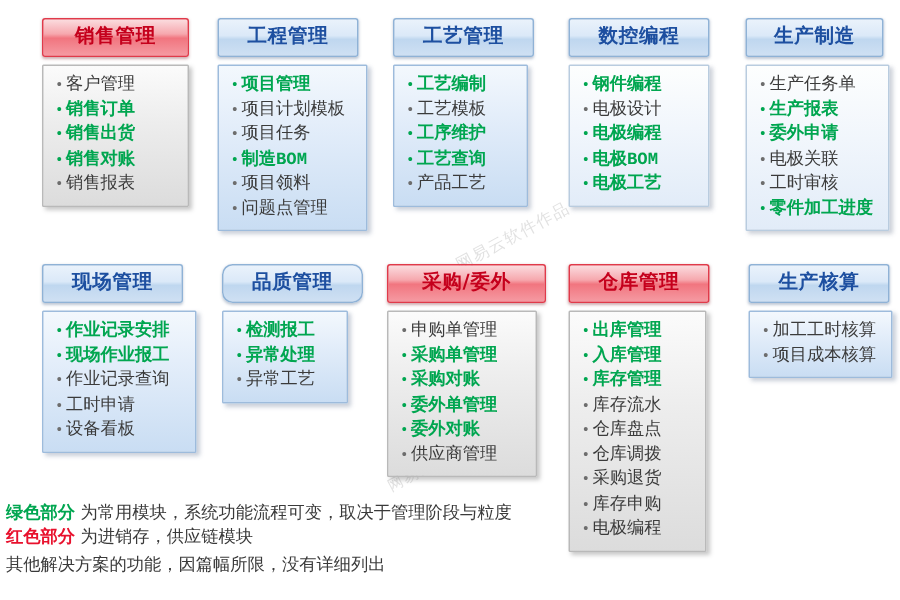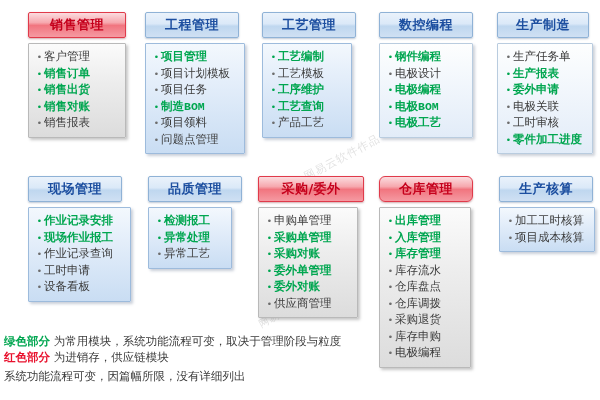--- a/index.html
+++ b/index.html
@@ -281,21 +281,21 @@
               <span class="itxt c-dark">工时申请</span>
             </li>
             <li>
               <span class="bullet b-dark">•</span>
               <span class="itxt c-dark">设备看板</span>
             </li>
           </ul>
         </div>
       </div>
       <div class="card" style="left: 148px; top: 176px; width: 84px;">
-        <div class="card-header hdr-blue" style="width: 94px;">品质管理</div>
+        <div class="card-header hdr-blue" style="width: 94px; border-radius: 7px;">品质管理</div>
         <div class="card-body body-blue">
           <ul class="items">
             <li>
               <span class="bullet b-green">•</span>
               <span class="itxt c-green">检测报工</span>
             </li>
             <li>
               <span class="bullet b-green">•</span>
               <span class="itxt c-green">异常处理</span>
             </li>
@@ -331,21 +331,21 @@
               <span class="itxt c-green">委外对账</span>
             </li>
             <li>
               <span class="bullet b-dark">•</span>
               <span class="itxt c-dark">供应商管理</span>
             </li>
           </ul>
         </div>
       </div>
       <div class="card" style="left: 379px; top: 176px; width: 92px;">
-        <div class="card-header hdr-red" style="width: 94px; border-radius: 6px;">仓库管理</div>
+        <div class="card-header hdr-red" style="width: 94px;">仓库管理</div>
         <div class="card-body body-gray">
           <ul class="items">
             <li>
               <span class="bullet b-green">•</span>
               <span class="itxt c-green">出库管理</span>
             </li>
             <li>
               <span class="bullet b-green">•</span>
               <span class="itxt c-green">入库管理</span>
             </li>
@@ -401,16 +401,16 @@
     <span class="lg-green">绿色部分</span>
     <span class="lg-rest">为常用模块，系统功能流程可变，取决于管理阶段与粒度</span>
   </div>
 
   <div class="legend" style="top:350px;">
     <span class="lg-red">红色部分</span>
     <span class="lg-rest">为进销存，供应链模块</span>
   </div>
 
   <div class="legend" style="top:369px;">
-    <span class="lg-plain">系统功能流程可变，因篇幅所限，没有详细列出</span>
+    <span class="lg-plain">其他解决方案的功能，因篇幅所限，没有详细列出</span>
   </div>
 
 </div>
 
 </body></html>

